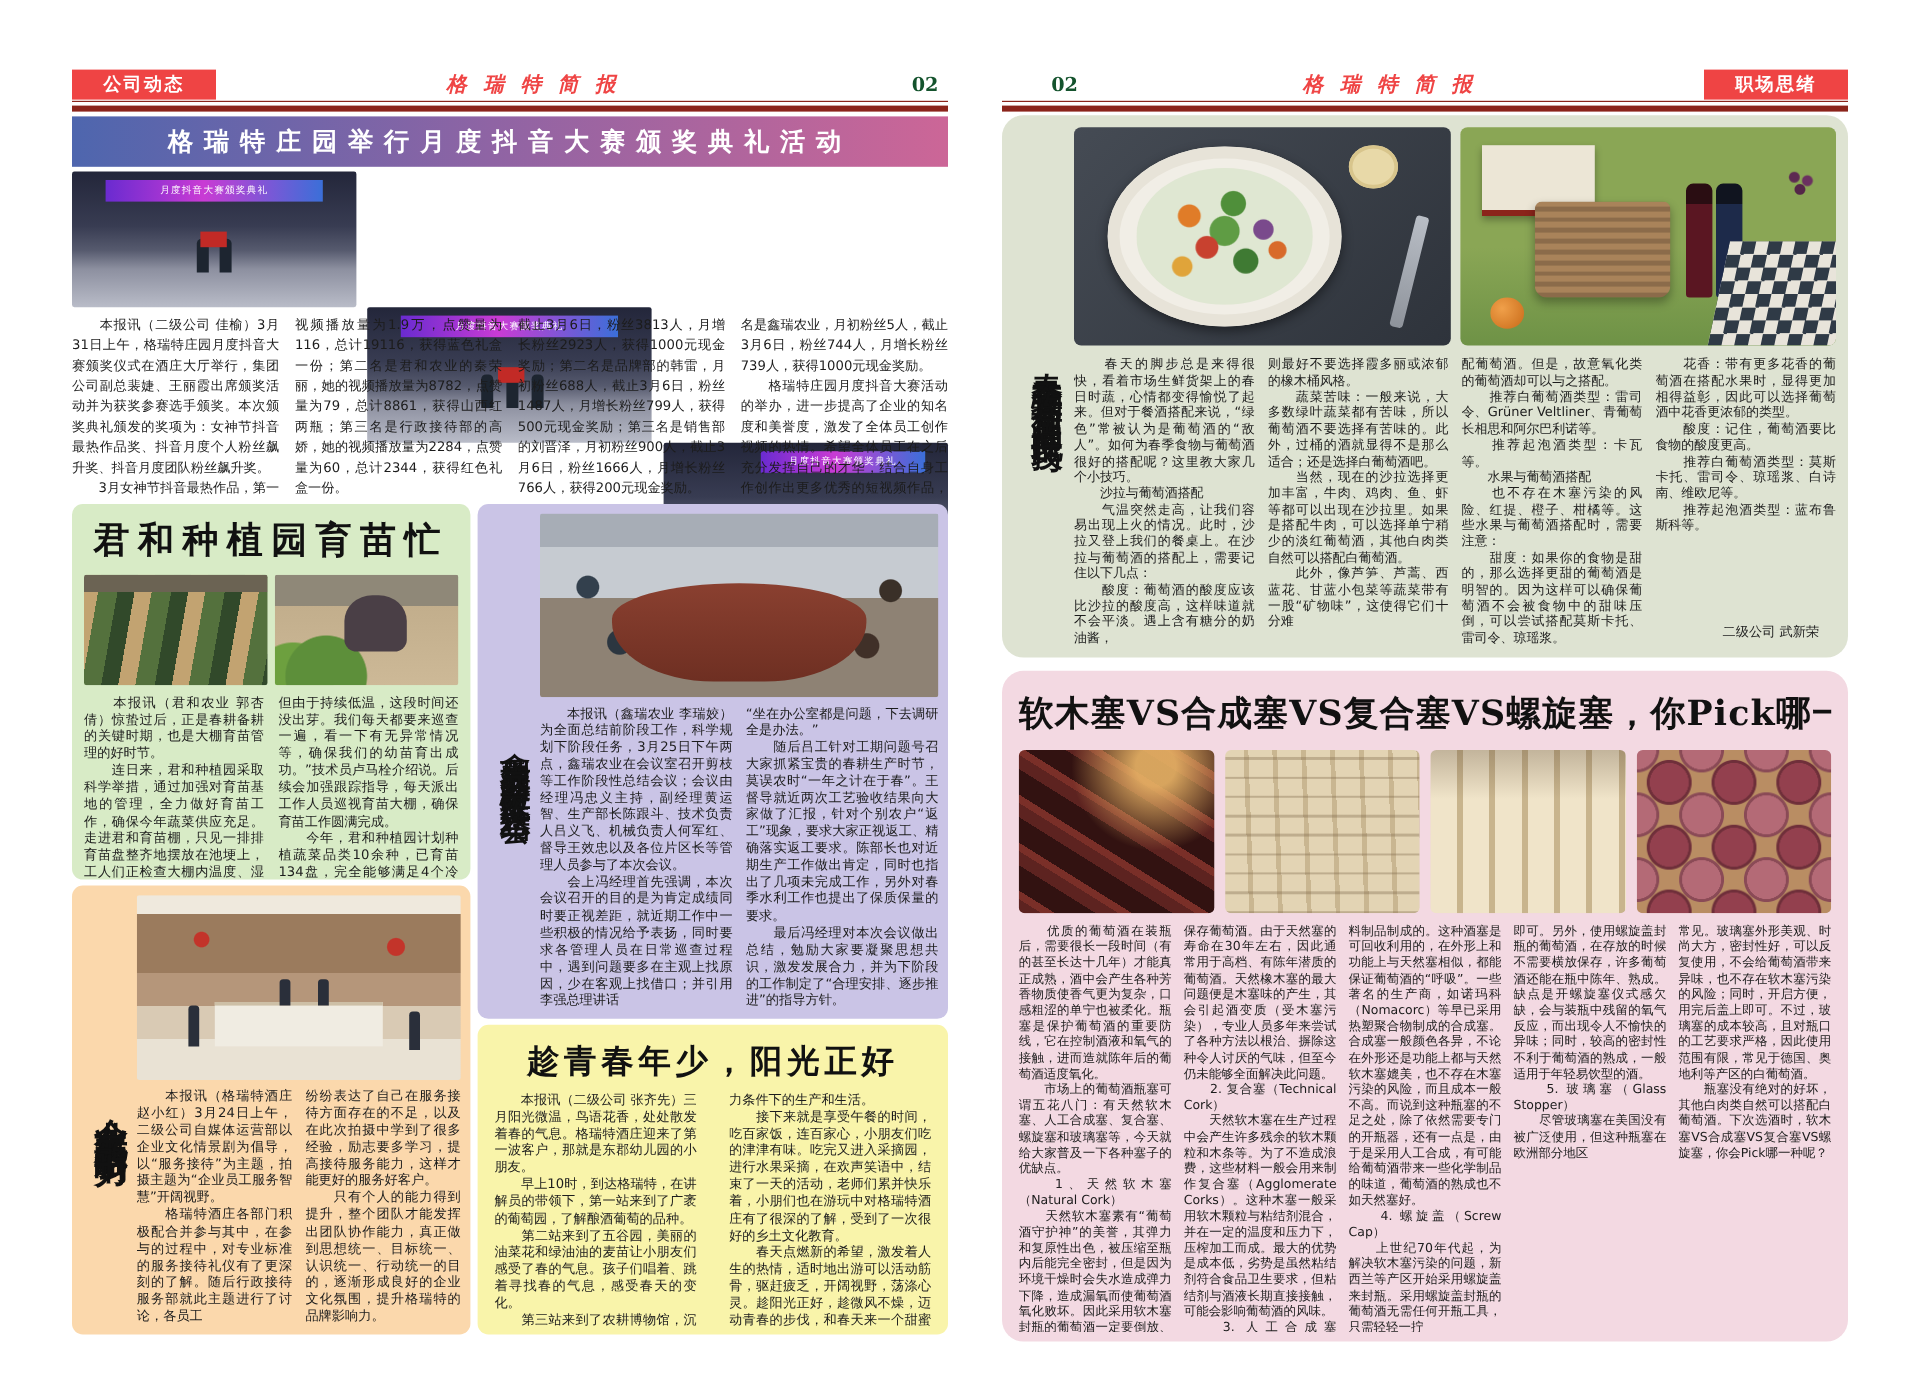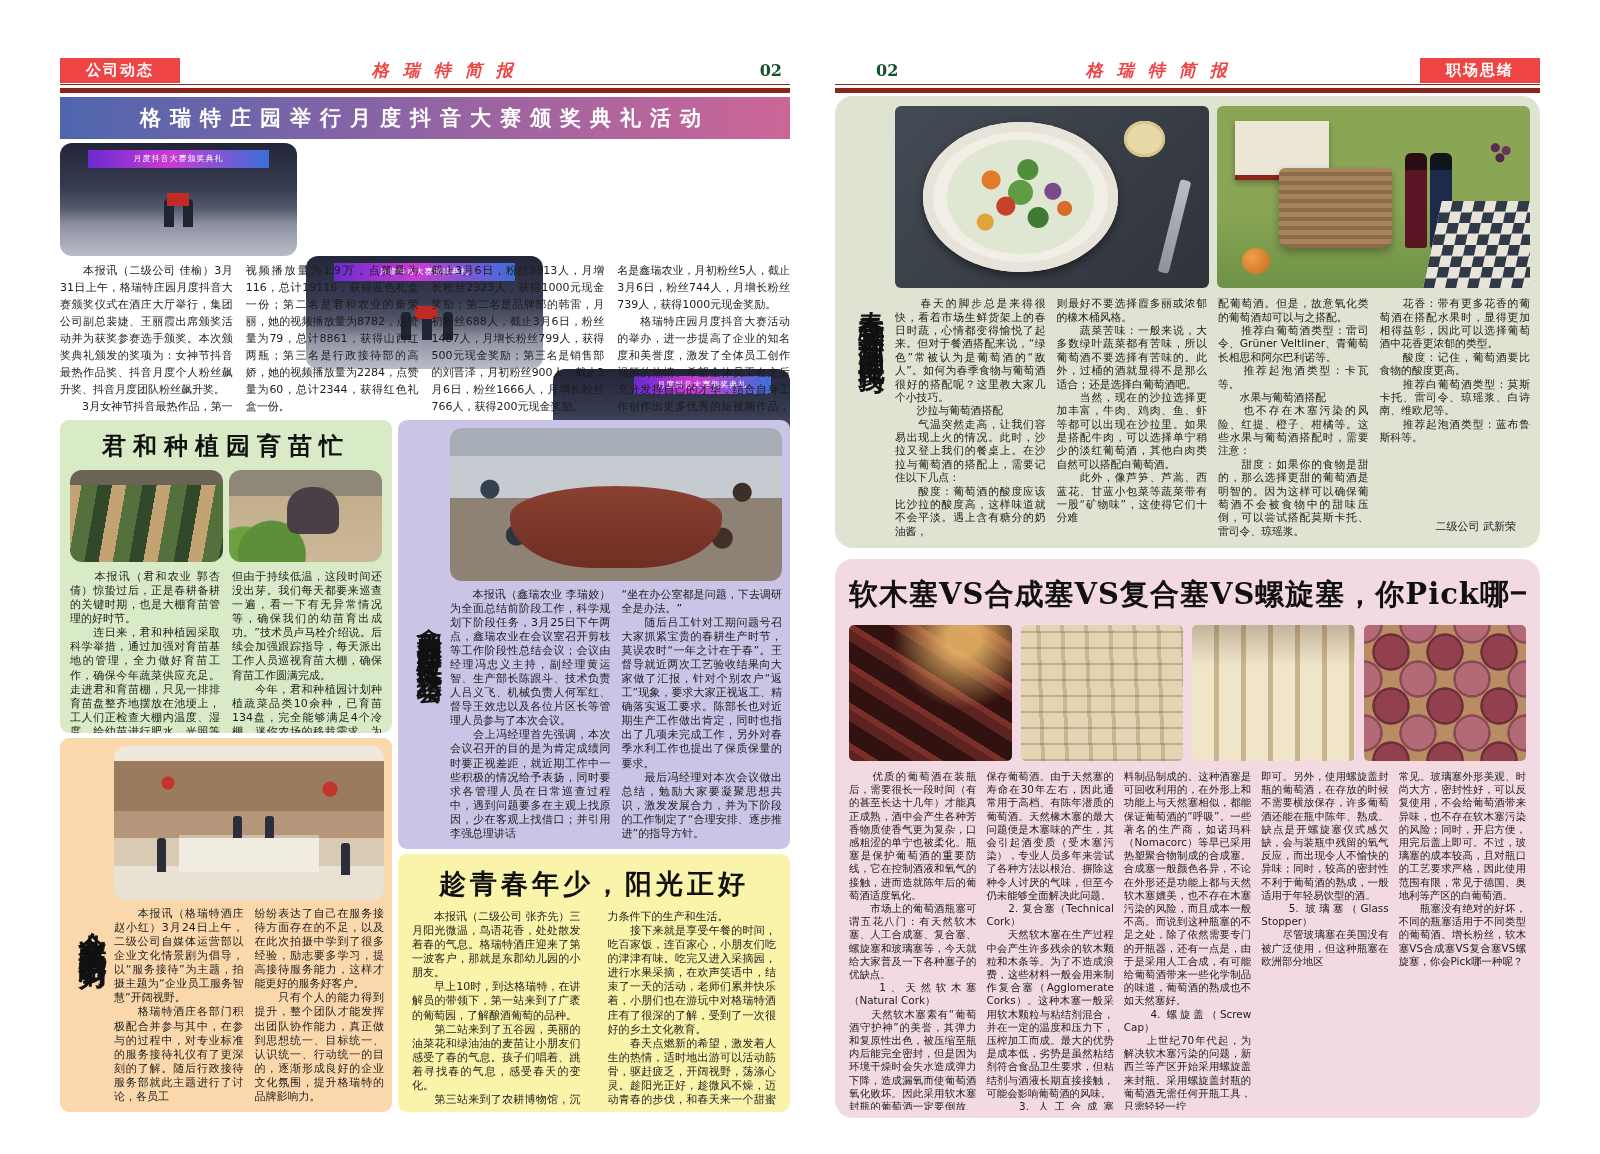--- a/index.html
+++ b/index.html
@@ -14,21 +14,21 @@
   
   .lead-banner{background:linear-gradient(90deg,#4e66ae 0%,#8f64a4 48%,#cc6697 100%);color:#fff;display:flex;align-items:center;justify-content:center;font-weight:bold;font-size:21px;letter-spacing:9px;}
   .cols{display:flex;}
   .coltxt{flex:1;text-align:justify;white-space:pre-line;overflow:hidden;}
   .lead-cols .coltxt{font-size:11px;line-height:1.55;}
   
   .card{border-radius:9px;box-sizing:border-box;overflow:hidden;}
   .card-title{font-weight:bold;text-align:center;color:#111;}
   .vtitle{writing-mode:vertical-rl;text-orientation:upright;font-weight:bold;color:#111;line-height:1;flex:none;display:flex;justify-content:center;}
   .body-cols .coltxt{font-size:11px;line-height:1.28;}
-  .photo{position:relative;overflow:hidden;border-radius:12px;}
+  .photo{position:relative;overflow:hidden;border-radius:2px;}
   .photo-row{display:flex;}
   
   .stage-photo{background:linear-gradient(180deg,#23263a 0%,#383c52 40%,#565a6e 58%,#8d90a0 72%,#b9bcc8 100%);}
   .led{position:absolute;left:12%;top:6%;width:76%;height:16%;background:linear-gradient(90deg,#6a2bd0,#c93bd4 45%,#3b6fd8);color:#fff;font-size:8px;display:flex;align-items:center;justify-content:center;letter-spacing:1px;white-space:nowrap;overflow:hidden;}
   .fig{position:absolute;width:10px;height:28px;background:#1d2530;border-radius:4px 4px 0 0;bottom:26%;}
   .sign{position:absolute;width:22px;height:13px;background:#c22a26;bottom:44%;}
   
   .photo-seedbeds{background:linear-gradient(180deg,#6b6353 0%,#6b6353 16%,rgba(0,0,0,0) 16%),repeating-linear-gradient(100deg,#c2a371 0 14px,#54713d 14px 30px,#31492a 30px 44px);background-color:#7a8a5f;}
   .photo-farmer{background:radial-gradient(circle at 28% 92%,#5d8f3a 0 24%,rgba(0,0,0,0) 25%),radial-gradient(circle at 10% 98%,#6da03f 0 20%,rgba(0,0,0,0) 21%),linear-gradient(180deg,#8f8878 0 28%,#c2ae8c 28%,#cdb997 100%);}
   .farmer-fig{position:absolute;right:28%;top:18%;width:34%;height:52%;background:#4a3f46;border-radius:45% 45% 20% 20%;}
@@ -99,21 +99,21 @@
 　　3月女神节抖音最热作品，第一名获奖者是自媒体部的王莎莎，她的</div>
   <div class="coltxt">视频播放量为1.9万，点赞量为116，总计19116，获得蓝色礼盒一份；第二名是君和农业的秦荣丽，她的视频播放量为8782，点赞量为79，总计8861，获得山西红两瓶；第三名是行政接待部的高娇，她的视频播放量为2284，点赞量为60，总计2344，获得红色礼盒一份。
 　　抖音月度粉丝飙升奖，第一名是销售部的吴俊祥，月初粉丝396人，</div>
   <div class="coltxt">截止3月6日，粉丝3813人，月增长粉丝2923人，获得1000元现金奖励；第二名是品牌部的韩雷，月初粉丝688人，截止3月6日，粉丝1487人，月增长粉丝799人，获得500元现金奖励；第三名是销售部的刘晋泽，月初粉丝900人，截止3月6日，粉丝1666人，月增长粉丝766人，获得200元现金奖励。
 　　抖音月度团体粉丝飙升奖，第一</div>
   <div class="coltxt">名是鑫瑞农业，月初粉丝5人，截止3月6日，粉丝744人，月增长粉丝739人，获得1000元现金奖励。
 　　格瑞特庄园月度抖音大赛活动的举办，进一步提高了企业的知名度和美誉度，激发了全体员工创作视频的热情。希望全体员工在之后充分发挥自己的才华，结合自身工作创作出更多优秀的短视频作品，宣传企业，增长粉丝。</div>
 </div>
 
 <article class="abs card" style="left:60px;top:420px;width:332px;height:313px;background:#d8ebc6;padding:8px 10px;">
-  <div class="card-title" style="font-size:24px;letter-spacing:7px;margin:2px 0 8px;">君和种植园育苗忙</div>
+  <div class="card-title" style="font-size:30px;letter-spacing:7px;margin:2px 0 8px;">君和种植园育苗忙</div>
   <div class="photo-row" style="gap:6px;height:92px;">
     <div class="photo photo-seedbeds" style="flex:1;"></div>
     <div class="photo photo-farmer" style="flex:1;">
         <div class="farmer-fig"></div>
       </div>
   </div>
   <div class="cols body-cols" style="gap:12px;margin-top:8px;height:178px;">
     <div class="coltxt">　　本报讯（君和农业 郭杏倩）惊蛰过后，正是春耕备耕的关键时期，也是大棚育苗管理的好时节。
 　　连日来，君和种植园采取科学举措，通过加强对育苗基地的管理，全力做好育苗工作，确保今年蔬菜供应充足。走进君和育苗棚，只见一排排育苗盘整齐地摆放在池埂上，工人们正检查大棚内温度、湿度，给幼苗进行肥水、光照等育苗期管理，为幼苗移栽做好充分准备。
 　　“今年二月底，苗育完成，</div>
@@ -240,15 +240,15 @@
 　　天然软木塞在生产过程中会产生许多残余的软木颗粒和木条等。为了不造成浪费，这些材料一般会用来制作复合塞（Agglomerate Corks）。这种木塞一般采用软木颗粒与粘结剂混合，并在一定的温度和压力下，压榨加工而成。最大的优势是成本低，劣势是虽然粘结剂符合食品卫生要求，但粘结剂与酒液长期直接接触，可能会影响葡萄酒的风味。
 　　3. 人工合成塞（Synthetic Cork）
 　　人工合成塞通常是采用合成塑</div>
     <div class="coltxt" style="font-size:10.4px;line-height:1.27;">料制品制成的。这种酒塞是可回收利用的，在外形上和功能上与天然塞相似，都能保证葡萄酒的“呼吸”。一些著名的生产商，如诺玛科（Nomacorc）等早已采用热塑聚合物制成的合成塞。合成塞一般颜色各异，不论在外形还是功能上都与天然软木塞媲美，也不存在木塞污染的风险，而且成本一般不高。而说到这种瓶塞的不足之处，除了依然需要专门的开瓶器，还有一点是，由于是采用人工合成，有可能给葡萄酒带来一些化学制品的味道，葡萄酒的熟成也不如天然塞好。
 　　4. 螺旋盖（Screw Cap）
 　　上世纪70年代起，为解决软木塞污染的问题，新西兰等产区开始采用螺旋盖来封瓶。采用螺旋盖封瓶的葡萄酒无需任何开瓶工具，只需轻轻一拧</div>
     <div class="coltxt" style="font-size:10.4px;line-height:1.27;">即可。另外，使用螺旋盖封瓶的葡萄酒，在存放的时候不需要横放保存，许多葡萄酒还能在瓶中陈年、熟成。缺点是开螺旋塞仪式感欠缺，会与装瓶中残留的氧气反应，而出现令人不愉快的异味；同时，较高的密封性不利于葡萄酒的熟成，一般适用于年轻易饮型的酒。
 　　5. 玻璃塞（Glass Stopper）
 　　尽管玻璃塞在美国没有被广泛使用，但这种瓶塞在欧洲部分地区</div>
     <div class="coltxt" style="font-size:10.4px;line-height:1.27;">常见。玻璃塞外形美观、时尚大方，密封性好，可以反复使用，不会给葡萄酒带来异味，也不存在软木塞污染的风险；同时，开启方便，用完后盖上即可。不过，玻璃塞的成本较高，且对瓶口的工艺要求严格，因此使用范围有限，常见于德国、奥地利等产区的白葡萄酒。
-　　瓶塞没有绝对的好坏，不同的瓶塞适用于不同类型的葡萄酒。增长粉丝，软木塞VS合成塞VS复合塞VS螺旋塞，你会Pick哪一种呢？</div>
+　　瓶塞没有绝对的好坏，其他白肉类自然可以搭配白葡萄酒。下次选酒时，软木塞VS合成塞VS复合塞VS螺旋塞，你会Pick哪一种呢？</div>
   </div>
 </article>
 
 </body></html>

